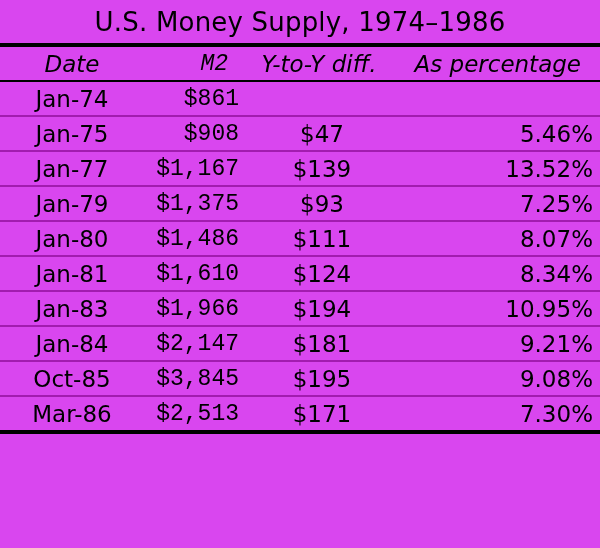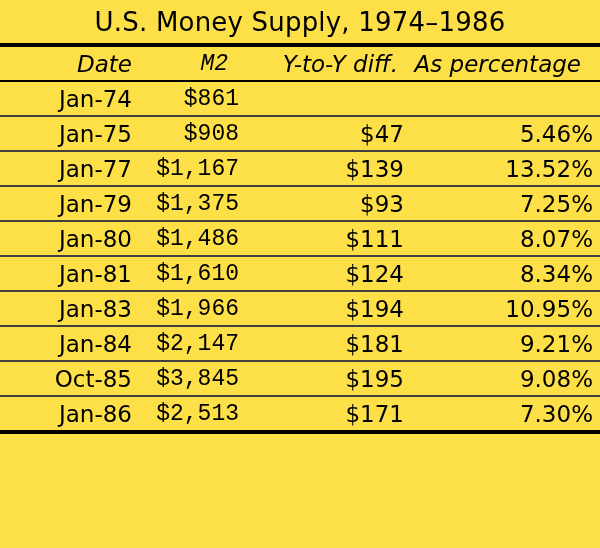--- a/index.html
+++ b/index.html
@@ -10,21 +10,21 @@
   body {
     width: 600px;
     height: 548px;
     font-family: "DejaVu Sans", "Liberation Sans", sans-serif;
     color: #000000;
     overflow: hidden;
   }
   .page {
     width: 600px;
     height: 548px;
-    background: #fde047;
+    background: #d946ef;
   }
   .title {
     height: 43px;
     display: flex;
     align-items: center;
     justify-content: center;
     font-size: 26px;
     letter-spacing: 0.2px;
     white-space: nowrap;
   }
@@ -39,30 +39,30 @@
   col.col-m2   { width: 108px; }
   col.col-diff { width: 166px; }
   col.col-pct  { width: 194px; }
   th, td {
     padding: 0;
     height: 33px;
     font-size: 23px;
     font-weight: normal;
     white-space: nowrap;
     overflow: hidden;
-    border-bottom: 2px solid #404040;
+    border-bottom: 2px solid #a21caf;
     vertical-align: middle;
   }
   thead th {
     font-style: italic;
     border-bottom: 2px solid #000000;
   }
-  .c-date { text-align: right;  padding-left: 12px; }
+  .c-date { text-align: center;  padding-left: 12px; }
   .c-m2   { text-align: right; padding-right: 1px; font-family: Liberation Mono, monospace; }
-  .c-diff { text-align: right; padding-right: 2px; }
+  .c-diff { text-align: center; padding-right: 2px; }
   .c-pct  { text-align: right; padding-right: 7px; }
   thead th.c-m2   { padding-right: 12px; }
   thead th.c-diff { padding-right: 8px; }
   thead th.c-pct  { padding-right: 19px; }
 </style>
 </head>
 <body>
 
 <div class="page">
 
@@ -132,21 +132,21 @@
         <td class="c-diff">$181</td>
         <td class="c-pct">9.21%</td>
       </tr>
       <tr>
         <td class="c-date">Oct-85</td>
         <td class="c-m2">$3,845</td>
         <td class="c-diff">$195</td>
         <td class="c-pct">9.08%</td>
       </tr>
       <tr>
-        <td class="c-date">Jan-86</td>
+        <td class="c-date">Mar-86</td>
         <td class="c-m2">$2,513</td>
         <td class="c-diff">$171</td>
         <td class="c-pct">7.30%</td>
       </tr>
     </tbody>
   </table>
 
 </div>
 
 </body></html>

